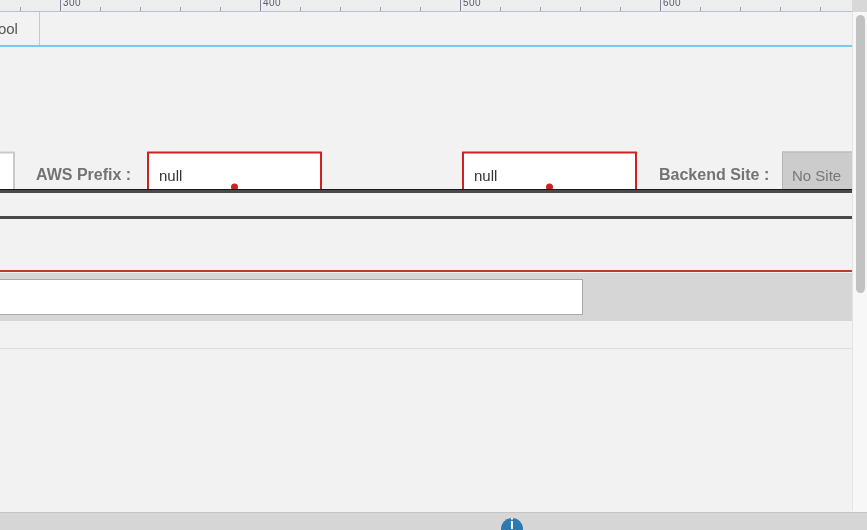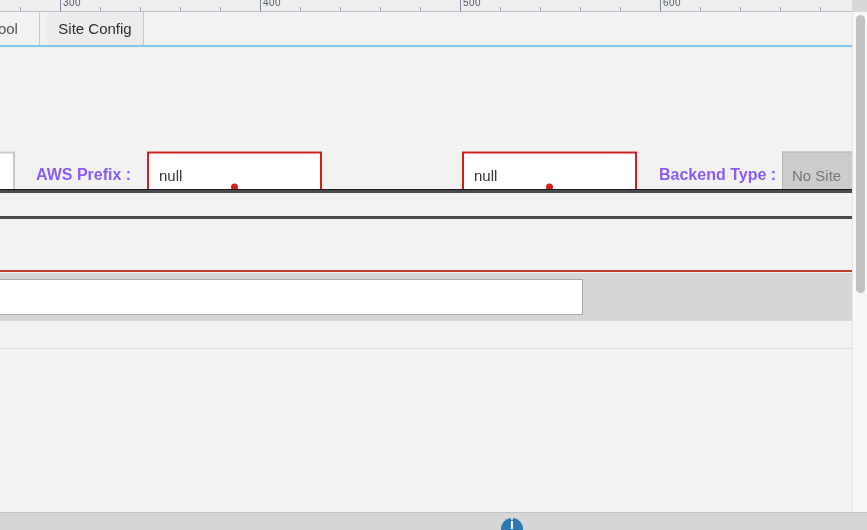--- a/index.html
+++ b/index.html
@@ -96,21 +96,21 @@
     position: absolute;
     left: 0; top: 47px;
     width: 852px; height: 145px;
     background: #f2f2f2;
   }
 
   .field-label {
     position: absolute;
     font-size: 16px;
     font-weight: bold;
-    color: #8b5cf6;
+    color: #737373;
     white-space: nowrap;
     top: 128px;
     transform: translateY(-50%);
   }
 
   .text-input {
     position: absolute;
     height: 47px;
     background: #ffffff;
     border: 2px solid #cc2222;
@@ -290,43 +290,40 @@
       <div class="ruler-label" style="left: 263px;">400</div>
       <div class="ruler-label" style="left: 463px;">500</div>
       <div class="ruler-label" style="left: 663px;">600</div>
     </div>
   <div class="ruler-rest"></div>
 
   <div class="tabstrip" id="tabstrip">
       <div class="tab" style="left: -42px; width: 82px;">
         <span>y Tool</span>
       </div>
-      <div class="tab active" style="left: 47px; width: 97px;">
-        <span>Site Config</span>
-      </div>
     </div>
   <div class="tabstrip-underline"></div>
   <div class="tabstrip-rest"></div>
 
   <div class="form-panel">
 
     <div class="text-input plain" style="left:-20px; width:35px;"></div>
 
     <div class="field-label" style="left:36px;">AWS Prefix :</div>
     <div class="text-input" style="left:147px; width:175px;">
       <span>null</span>
       <span class="dirty-dot" style="left:82px;"></span>
     </div>
 
     <div class="text-input" style="left:462px; width:175px;">
       <span>null</span>
       <span class="dirty-dot" style="left:82px;"></span>
     </div>
 
-    <div class="field-label" style="left:659px;">Backend Type :</div>
+    <div class="field-label" style="left:659px;">Backend Site :</div>
     <div class="disabled-input" style="left:782px; width:85px;">
       <span>No Site</span>
     </div>
 
   </div>
 
   <div class="divider-top-hairline" style="top:189px;"></div>
   <div class="divider" style="top:190px;"></div>
   <div class="band" style="top:193px; height:23px;"></div>
   <div class="divider" style="top:216px;"></div>

